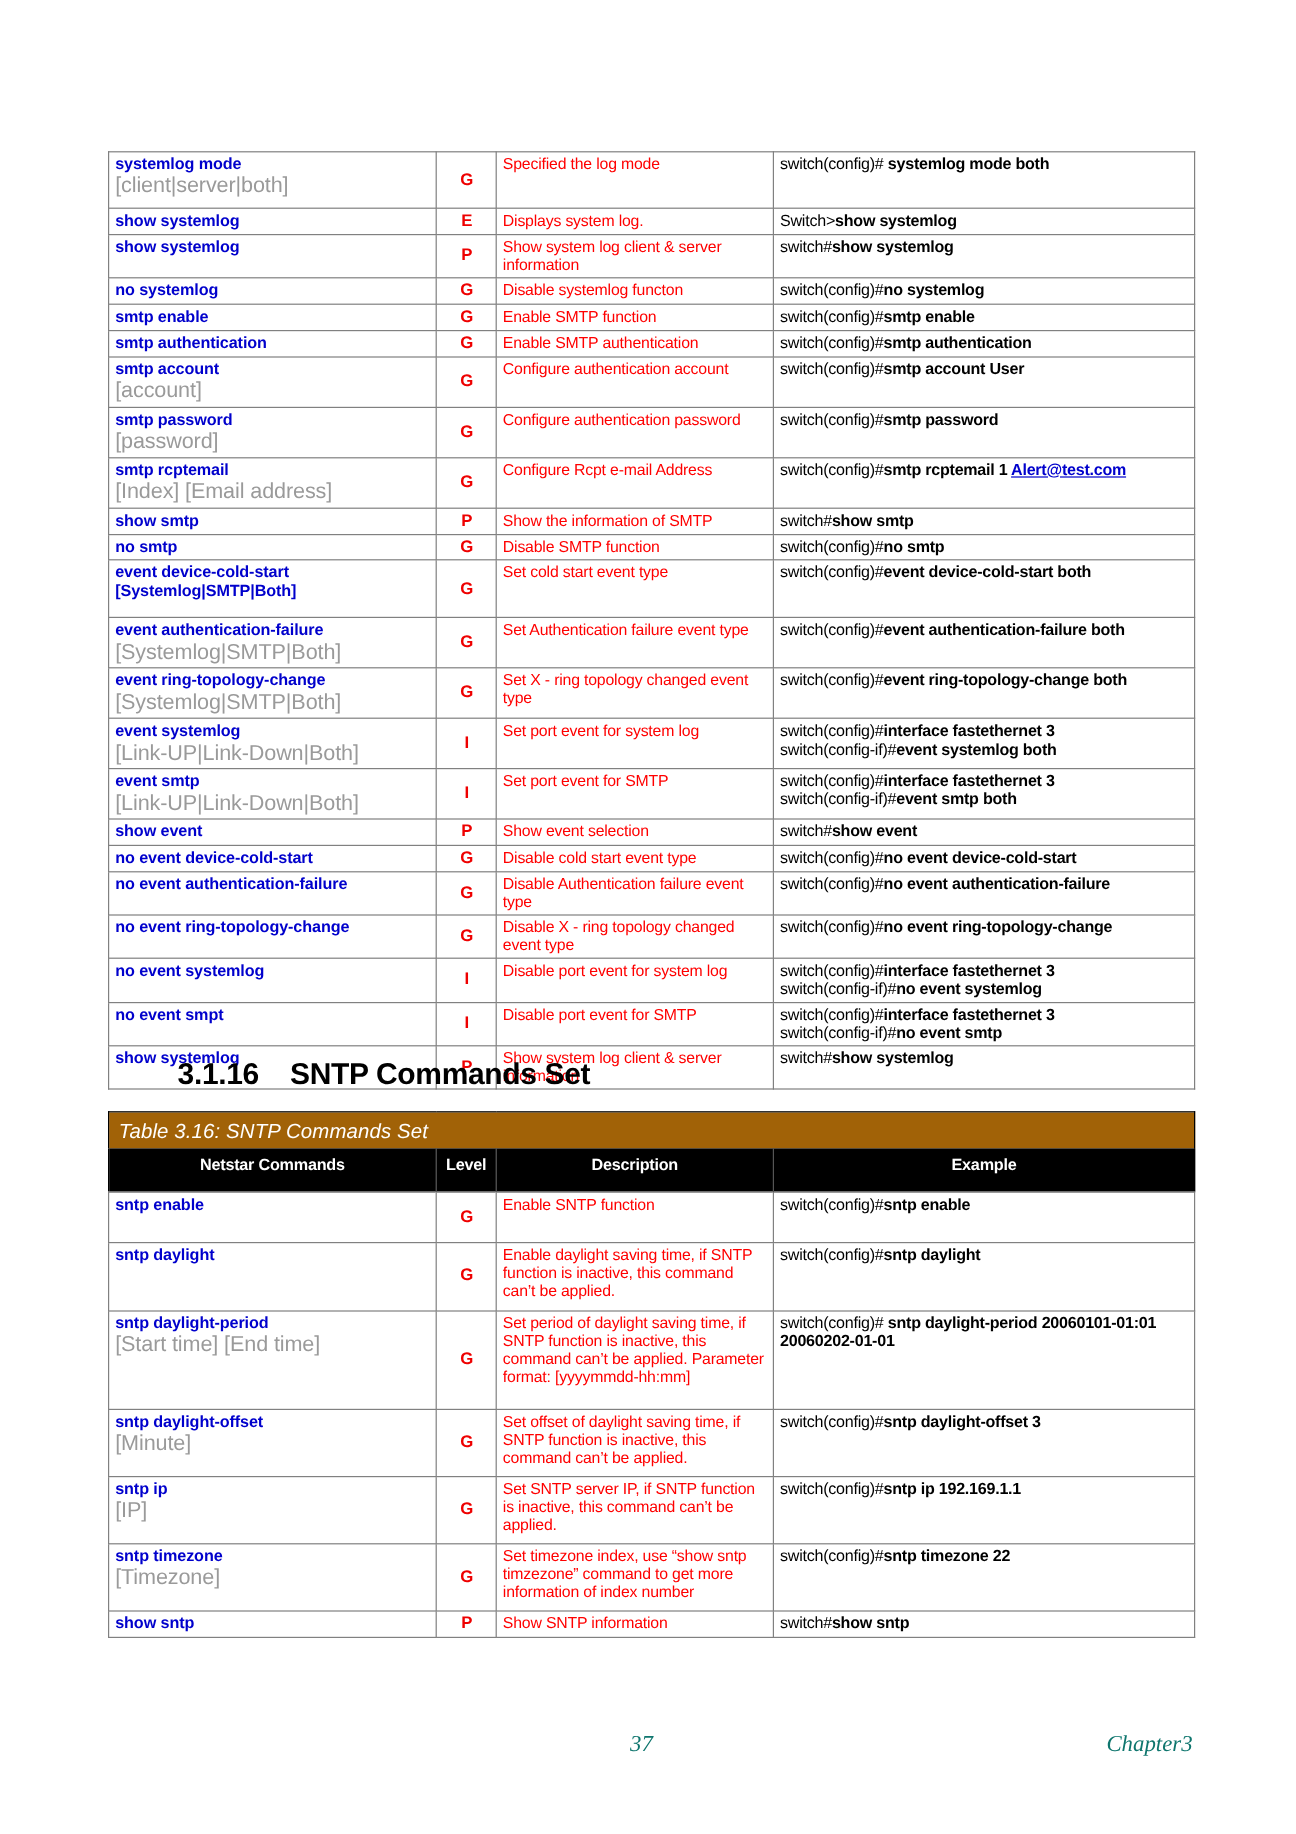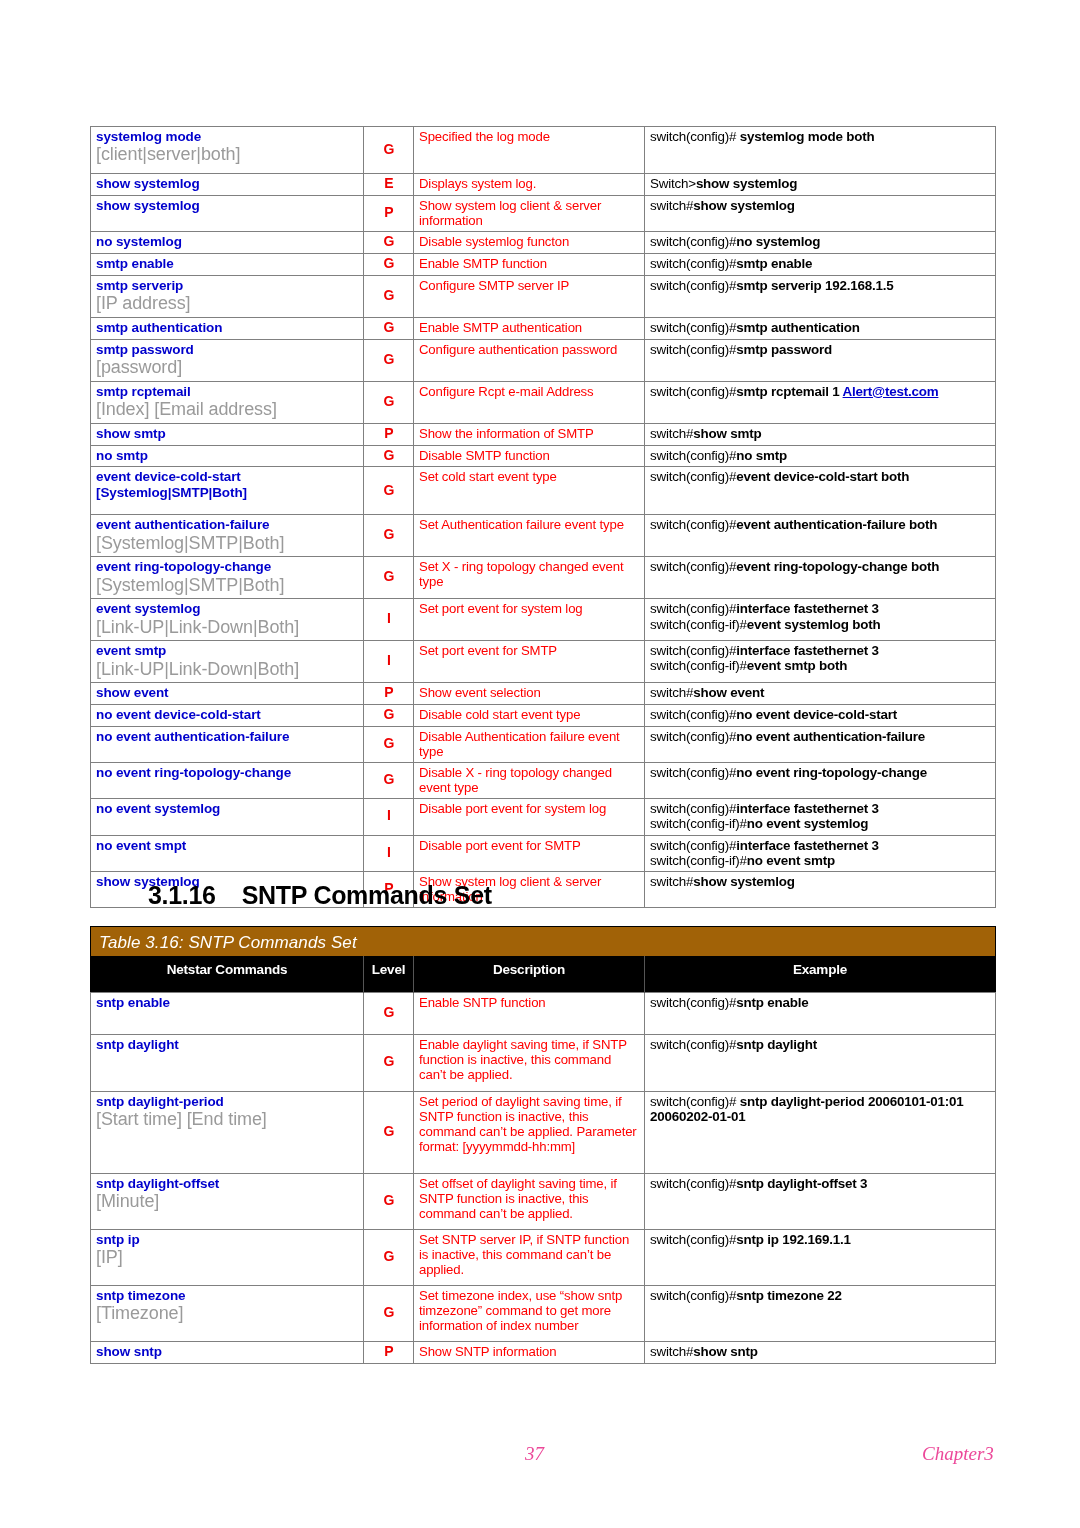--- a/index.html
+++ b/index.html
@@ -130,21 +130,21 @@
     white-space: nowrap;
   }
   .sec-heading .num { margin-right: 26px; }
 
   
   .footer-page, .footer-chapter {
     position: absolute;
     font-family: "Liberation Serif", serif;
     font-style: italic;
     font-size: 19px;
-    color: #ec4899;
+    color: #0f766e;
   }
 </style>
 </head>
 <body>
 
 <div class="page">
 
   <table class="cmd-table" id="systemlog-table" style="left:90px; top:126px; width:906px;">
     <colgroup>
       <col class="col-cmd">
@@ -187,36 +187,36 @@
           <td class="ex"><span>switch(config)#</span><b>no systemlog</b></td>
         </tr>
         <tr style="height: 21px;">
           <td>
             <div class="cmd">smtp enable</div>
           </td>
           <td class="lvl">G</td>
           <td class="desc">Enable SMTP function</td>
           <td class="ex"><span>switch(config)#</span><b>smtp enable</b></td>
         </tr>
-        <tr style="height: 34px;">
-          <td>
-            <div class="cmd">smtp serverip</div>
-            <div class="param">[IP address]</div>
-          </td>
-          <td class="lvl">G</td>
-          <td class="desc">Configure SMTP server IP</td>
-          <td class="ex"><span>switch(config)#</span><b>smtp serverip 192.168.1.5</b></td>
-        </tr>
         <tr style="height: 21px;">
           <td>
             <div class="cmd">smtp authentication</div>
           </td>
           <td class="lvl">G</td>
           <td class="desc">Enable SMTP authentication</td>
           <td class="ex"><span>switch(config)#</span><b>smtp authentication</b></td>
+        </tr>
+        <tr style="height: 32px;">
+          <td>
+            <div class="cmd">smtp account</div>
+            <div class="param">[account]</div>
+          </td>
+          <td class="lvl">G</td>
+          <td class="desc">Configure authentication account</td>
+          <td class="ex"><span>switch(config)#</span><b>smtp account User</b></td>
         </tr>
         <tr style="height: 33px;">
           <td>
             <div class="cmd">smtp password</div>
             <div class="param">[password]</div>
           </td>
           <td class="lvl">G</td>
           <td class="desc">Configure authentication password</td>
           <td class="ex"><span>switch(config)#</span><b>smtp password</b></td>
         </tr>

